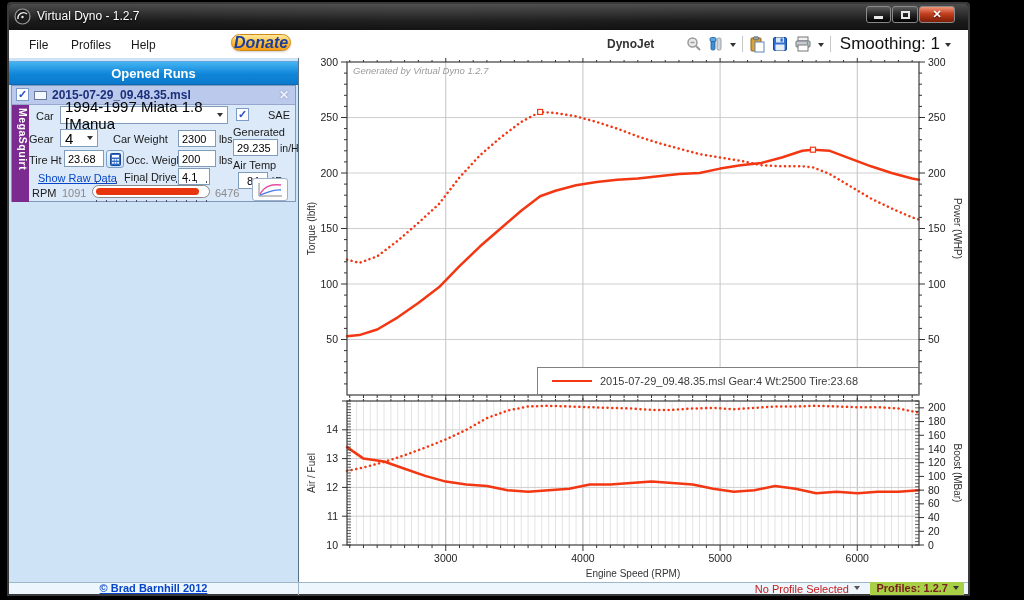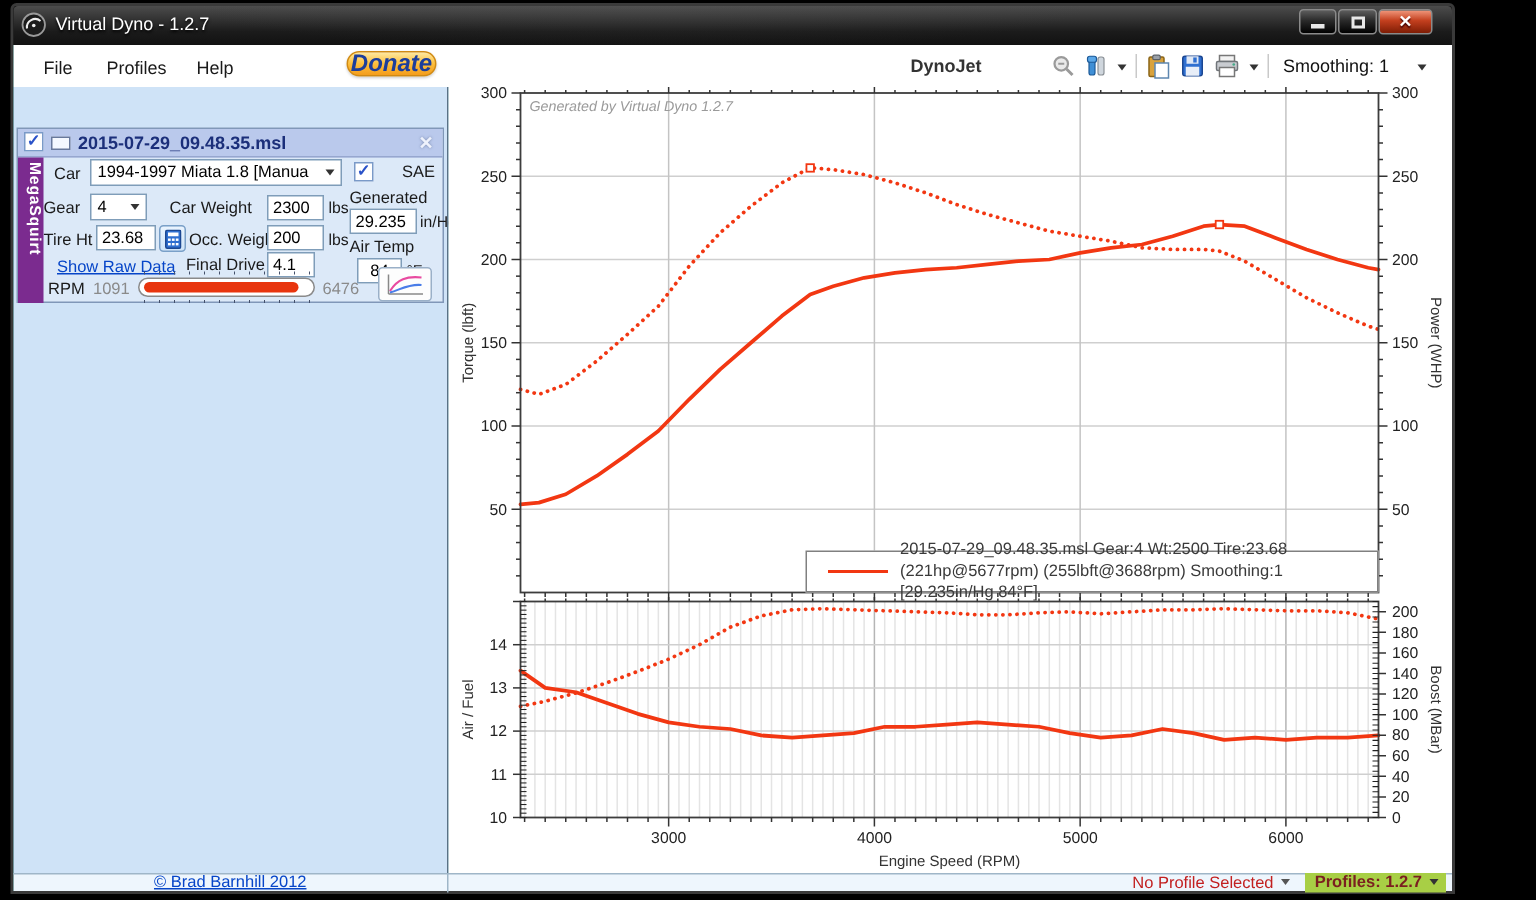--- a/index.html
+++ b/index.html
@@ -20,37 +20,37 @@
        background:linear-gradient(180deg,#5d5d5d,#2a2a2a 45%,#000);display:flex;
        align-items:center;justify-content:center;}
   #btn-min{right:77px;width:25px;}
   #btn-max{right:50px;width:26px;}
   #btn-close{right:13px;width:36px;
        background:linear-gradient(180deg,#f0967a,#c33f1e 45%,#7e1d05);}
   .glyph-min{width:9px;height:3px;background:#e8e8e8;margin-top:6px;}
   .glyph-max{width:9px;height:8px;border:2px solid #e8e8e8;}
   .glyph-close{color:#fff;font-size:11px;font-weight:bold;text-shadow:0 1px 1px #400;}
 
-  #app{position:absolute;left:0;top:26px;width:959px;height:564px;background:#0f766e;}
+  #app{position:absolute;left:0;top:26px;width:959px;height:564px;background:#fef9c3;}
 
   
   #menubar{position:absolute;left:0;top:0;width:100%;height:28px;background:#fff;}
   .menu-item{position:absolute;top:6px;font-size:12px;color:#1a1a1a;padding:2px 6px;cursor:default;}
   #donate-btn{position:absolute;left:222px;top:4px;width:60px;height:17px;border-radius:9px;
        border:1px solid #d08a14;background:linear-gradient(180deg,#ffe9a0,#fdbf3d 50%,#f49d1c);
        color:#1c3e9c;font-size:16px;font-weight:bold;font-style:italic;text-align:center;
        line-height:15px;box-shadow:0 1px 2px #0003;}
 
   
   #mode-label{position:absolute;left:598px;top:7px;font-size:12px;font-weight:600;color:#333;}
   #chart-toolbar{position:absolute;right:14px;top:4px;height:20px;display:flex;
        align-items:center;gap:6px;}
   .tb-sep{width:1px;height:16px;background:#c9c9c9;}
   .caret{width:0;height:0;border:3px solid transparent;border-top:4px solid #333;margin-top:4px;}
-  #smoothing{display:flex;align-items:center;gap:19px;font-size:12px;color:#111;padding:1px 3px;}
+  #smoothing{display:flex;align-items:center;gap:5px;font-size:17px;color:#111;padding:1px 3px;}
 
   
   #sidebar{position:absolute;left:0;top:28px;width:290px;height:524px;background:#cfe3f7;
        border-right:1px solid #5a7186;}
   #runs-header{position:absolute;left:0;top:3px;width:100%;height:24px;text-align:center;
        background:linear-gradient(180deg,#45b4f2,#0f86d8 55%,#0b79cc);color:#fff;
        font-size:13px;font-weight:bold;line-height:24px;border-top:1px solid #5fa6e0;
        border-bottom:1px solid #0a6ab4;}
   #run-card{position:absolute;left:2px;top:27px;width:285px;height:117px;
        border:1px solid #8097b8;background:#dce9f8;}
@@ -63,21 +63,21 @@
        border:1px solid #68799c;}
   #run-close{position:absolute;right:6px;top:2px;font-size:12px;font-weight:bold;color:#eef2fc;
        text-shadow:0 0 2px #7787ad;}
   #ms-tab{position:absolute;left:0;top:19px;width:17px;height:97px;background:#7b2b8f;
        color:#fff;font-size:10.5px;font-weight:bold;writing-mode:vertical-rl;
        text-align:left;padding-top:3px;letter-spacing:.5px;}
   .flabel{position:absolute;font-size:11px;color:#1a1a1a;white-space:nowrap;}
   .funit{position:absolute;font-size:10.5px;color:#1a1a1a;white-space:nowrap;}
   .tinput{position:absolute;height:17px;border:1px solid #7f9db9;font-size:11px;padding:0 3px;
        font-family:"Liberation Sans",sans-serif;background:#fff;}
-  .combo{position:absolute;height:18px;border:1px solid #7f9db9;background:#fff;font-size:11px;
+  .combo{position:absolute;height:18px;border:1px solid #7f9db9;background:#fff;font-size:15px;
        display:flex;align-items:center;padding-left:4px;}
   .combo .caret{margin-left:auto;margin-right:4px;margin-top:3px;}
   #raw-link{position:absolute;left:26px;top:86px;font-size:11px;color:#0645c8;
        text-decoration:underline;}
   #rpm-slider{position:absolute;left:80px;top:99px;width:118px;height:13px;background:#fff;
        border:1px solid #8a8a8a;border-radius:7px;}
   #rpm-fill{position:absolute;left:3px;top:2px;width:103px;height:7px;background:#e8350e;
        border-radius:4px;}
   .rpm-ticks{position:absolute;left:84px;width:112px;height:2px;
        background:repeating-linear-gradient(90deg,#44506a 0 1px,transparent 1px 10px);}
@@ -95,21 +95,21 @@
        border:1px solid #808080;display:flex;align-items:center;}
   #legend-swatch{width:40px;height:2.6px;background:#f23712;margin:0 8px 0 14px;}
   #legend-text{flex:1;font-size:11px;color:#3a3a3a;line-height:1.35;
        }
 
   
   #statusbar{position:absolute;left:0;bottom:0;width:100%;height:12px;background:#eef6fd;
        border-top:1px solid #9fb6c8;font-size:11px;}
   #status-left{position:absolute;left:0;top:-1px;width:290px;height:13px;text-align:center;
        border-right:1px solid #9fb6c8;}
-  #copyright{color:#0645c8;font-weight:normal;text-decoration:underline;font-size:11px;
+  #copyright{color:#0645c8;font-weight:bold;text-decoration:underline;font-size:11px;
        position:relative;top:0px;margin-top:37px;}
   #profile-sel{position:absolute;right:108px;top:0px;color:#c22020;display:flex;gap:5px;padding-left:33px;}
   #profile-sel .caret{border-top-color:#555;margin-top:3px;}
   #version-badge{position:absolute;right:4px;top:-1px;background:#a8cf45;color:#7b2020;
        font-weight:bold;padding:0 5px 1px 6px;display:flex;gap:5px;}
   #version-badge .caret{border-top-color:#333;margin-top:4px;}
 </style>
 </head>
 <body>
 
@@ -174,20 +174,21 @@
         <span class="caret"></span>
         <span class="tb-sep"></span>
         <div id="smoothing">
           <span>Smoothing: 1</span>
           <span class="caret"></span>
         </div>
       </div>
     </div>
 
     <div id="sidebar">
+      <div id="runs-header">Opened Runs</div>
 
       <div id="run-card">
         <div id="run-card-header">
           <span class="checkbox" style="left:4px;top:2px">✓</span>
           <span id="doc-icon"></span>
           <span id="run-title">2015-07-29_09.48.35.msl</span>
           <span id="run-close">✕</span>
         </div>
         <div id="ms-tab">MegaSquirt</div>
 
@@ -740,21 +741,20 @@
           <text transform="translate(655 170.5) rotate(90)" font-size="10" fill="#333" text-anchor="middle" font-family="Liberation Sans, sans-serif">Power (WHP)</text>
           <text transform="translate(16 415) rotate(-90)" font-size="10" fill="#333" text-anchor="middle" font-family="Liberation Sans, sans-serif">Air / Fuel</text>
           <text transform="translate(655 415) rotate(90)" font-size="10" fill="#333" text-anchor="middle" font-family="Liberation Sans, sans-serif">Boost (MBar)</text>
           <text x="334" y="519" font-size="10" fill="#333" font-family="Liberation Sans, sans-serif" text-anchor="middle">Engine Speed (RPM)</text>
           <text x="54" y="16" font-size="9.5" fill="#9a9a9a" font-family="Liberation Sans, sans-serif" font-style="italic">Generated by Virtual Dyno 1.2.7</text>
         </svg>
       <div id="legend">
         <div id="legend-swatch"></div>
         <div id="legend-text">
           <div>2015-07-29_09.48.35.msl Gear:4 Wt:2500 Tire:23.68</div>
-          <div>(221hp@5677rpm) (255lbft@3688rpm) Smoothing:1 [29.235in/Hg 84°F]</div>
         </div>
       </div>
     </div>
 
     <div id="statusbar">
       <div id="status-left">
         <span id="copyright">© Brad Barnhill 2012</span>
       </div>
       <div id="profile-sel">
         <span>No Profile Selected</span>

